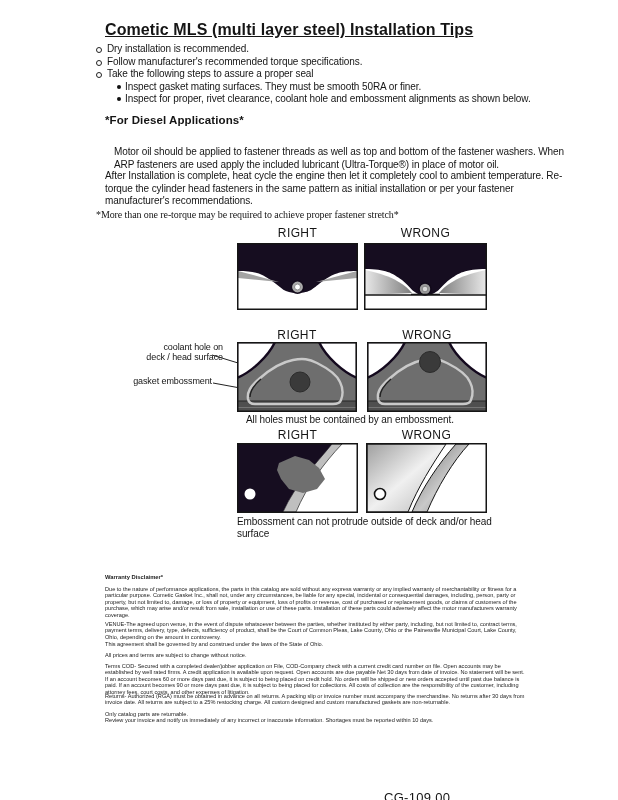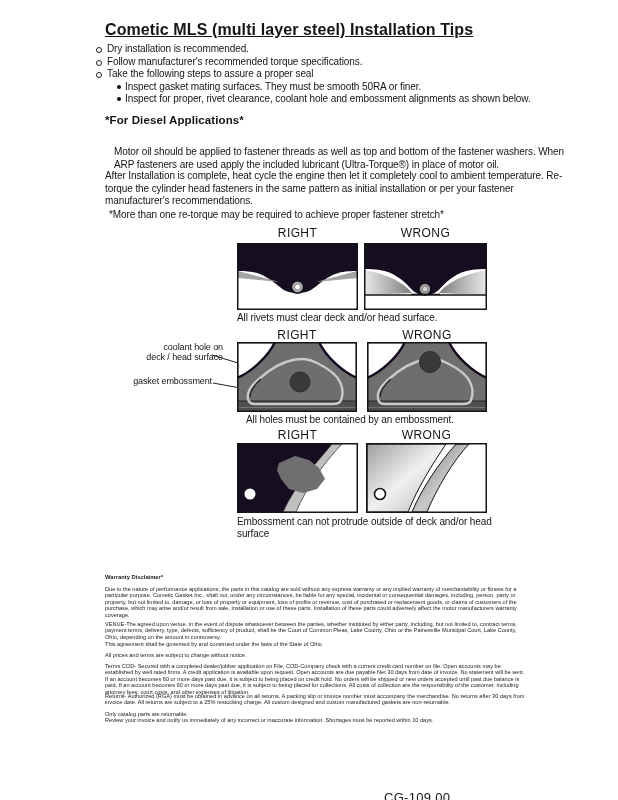--- a/index.html
+++ b/index.html
@@ -52,21 +52,21 @@
     </div>
     <div class="bullet-row sub-indent">
       <span class="dot-f"></span>
       <span>Inspect for proper, rivet clearance, coolant hole and embossment alignments as shown below.</span>
     </div>
   </div>
 
   <div class="abs h2" style="left:105px;top:114px;">*For Diesel Applications*</div>
   <div class="abs body-text" style="left:105px;top:146px;width:462px;margin-left:9px;">Motor oil should be applied to fastener threads as well as top and bottom of the fastener washers. When ARP fasteners are used apply the included lubricant (Ultra-Torque®) in place of motor oil.</div>
   <div class="abs body-text" style="left:105px;top:170px;width:462px;">After Installation is complete, heat cycle the engine then let it completely cool to ambient temperature. Re-torque the cylinder head fasteners in the same pattern as initial installation or per your fastener manufacturer's recommendations.</div>
-  <div class="abs body-text" style="left:109px;top:209px;width:470px;">*More than one re-torque may be required to achieve proper fastener stretch*</div>
+  <div class="abs body-text" style="left:96px;top:209px;width:470px;font-family:Liberation Serif, serif;">*More than one re-torque may be required to achieve proper fastener stretch*</div>
 
   <div class="abs diag-label" style="left:237px;top:226px;width:121px;">RIGHT</div>
   <div class="abs diag-label" style="left:364px;top:226px;width:123px;">WRONG</div>
 
   <div class="abs" style="left:237px;top:243px;">
     <svg width="121" height="67" viewBox="0 0 121 67">
       <rect x="0" y="0" width="121" height="67" fill="#ffffff"></rect>
       <path d="M1,1 H120 V28 C102,28 96,31 86,38 C76,45 74,50 60,50 C47,50 45,45 35,38 C25,31 19,28 1,28 Z" fill="#160d20"></path>
       <path d="M1,28 L42,39 L1,35 Z" fill="#a3a3a3"></path>
       <path d="M120,28 L79,39 L120,35 Z" fill="#a3a3a3"></path>
@@ -93,21 +93,20 @@
       <path d="M122,27 L122,52 L75,50 C81,43 92,33 122,27 Z" fill="url(#gwr)"></path>
       <path d="M1,1 H122 V26 C101,26 95,30 85,37 C76,44 74,52 61,52 C49,52 47,44 38,37 C28,30 22,26 1,26 Z" fill="#160d20"></path>
       <line x1="1" y1="52" x2="122" y2="52" stroke="#151515" stroke-width="1.4"></line>
       <circle cx="61" cy="46" r="6" fill="#9c9c9c" stroke="#120a1a" stroke-width="1.6"></circle>
       <circle cx="61" cy="46" r="2.8" fill="#d8d8d8" stroke="#777777" stroke-width="0.8"></circle>
       <line x1="47" y1="51.4" x2="76" y2="51.4" stroke="#151515" stroke-width="1.4"></line>
       <rect x="0.75" y="0.75" width="121.5" height="65.5" fill="none" stroke="#151515" stroke-width="1.5"></rect>
     </svg>
   </div>
 
-  <div class="abs diag-caption" style="left:237px;top:312px;width:280px;">All rivets must clear deck and/or head surface.</div>
 
   <div class="abs diag-label" style="left:237px;top:328px;width:120px;">RIGHT</div>
   <div class="abs diag-label" style="left:367px;top:328px;width:120px;">WRONG</div>
 
   <div class="abs side-label" style="left:111px;top:342px;">
     <div>coolant hole on</div>
     <div>deck / head surface</div>
   </div>
   <div class="abs side-label" style="left:100px;top:376px;">gasket embossment</div>
 

